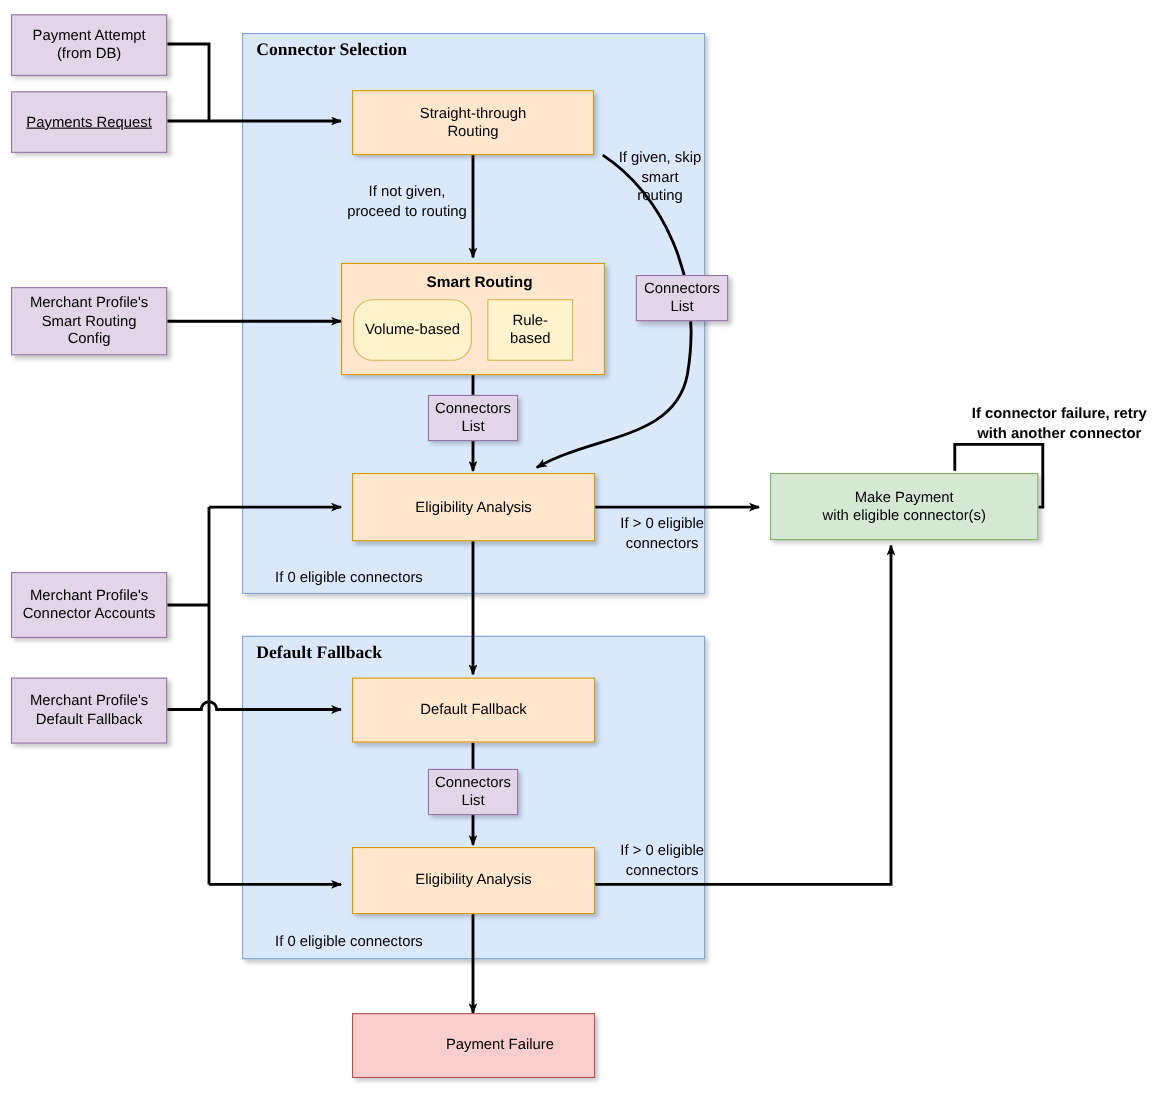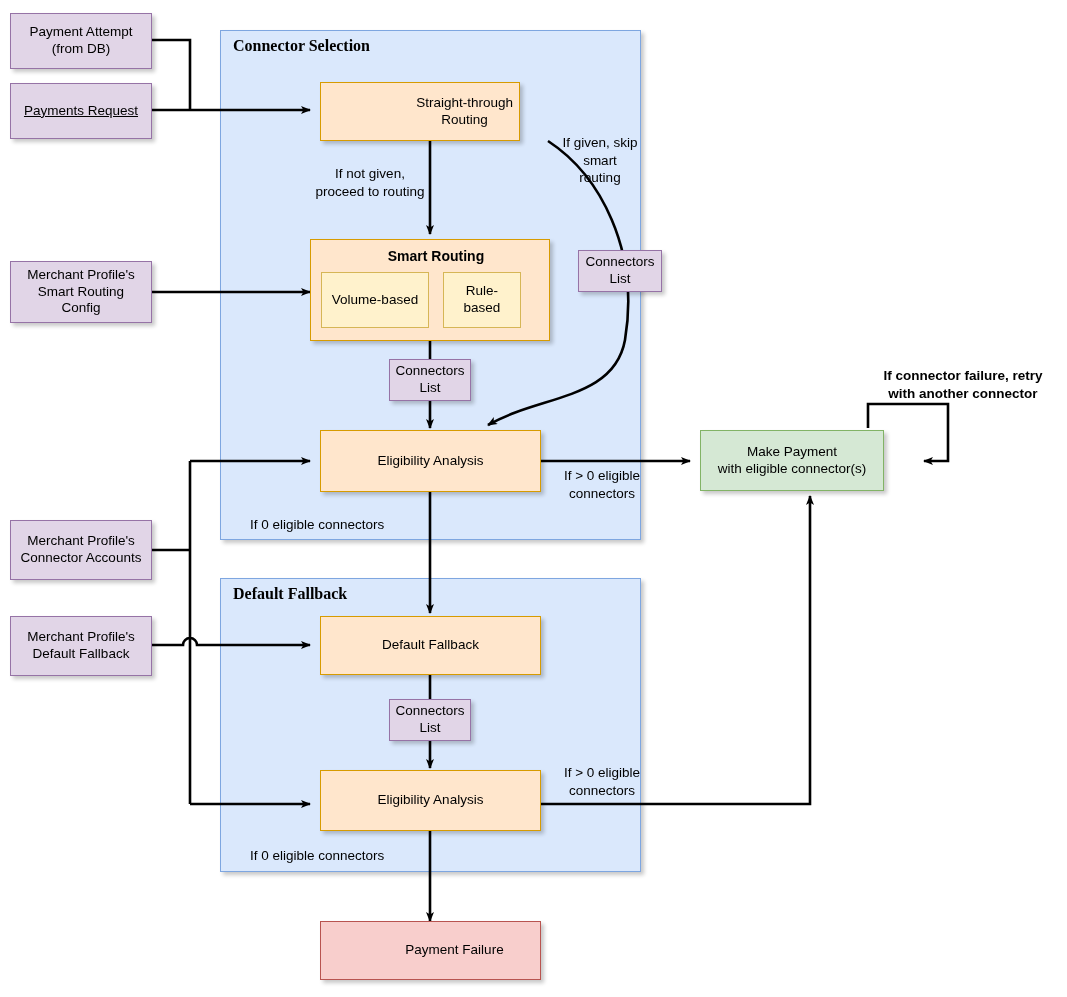--- a/index.html
+++ b/index.html
@@ -100,28 +100,28 @@
   <div class="node data" style="left:10px;top:520px;width:142px;height:60px;">
     <span class="lbl">Merchant Profile's
 Connector Accounts</span>
   </div>
 
   <div class="node data" style="left:10px;top:616px;width:142px;height:60px;">
     <span class="lbl">Merchant Profile's
 Default Fallback</span>
   </div>
 
-  <div class="node proc" style="left:320px;top:82px;width:200px;height:59px;justify-content:flex-end;">
+  <div class="node proc" style="left:320px;top:82px;width:220px;height:59px;">
     <span class="lbl">Straight-through
 Routing</span>
   </div>
 
   <div class="node proc" style="left:310px;top:239px;width:240px;height:102px;display:block;">
     <div class="smart-title">Smart Routing</div>
-    <div class="node sub" style="left:10px;top:32px;width:108px;height:56px;box-shadow:none;">
+    <div class="node sub" style="left:10px;top:32px;width:108px;height:56px;box-shadow:none;border-radius:18px;">
       <span class="lbl">Volume-based</span>
     </div>
     <div class="node sub" style="left:132px;top:32px;width:78px;height:56px;box-shadow:none;">
       <span class="lbl">Rule-based</span>
     </div>
   </div>
 
   <div class="node data" style="left:578px;top:250px;width:84px;height:42px;">
     <span class="lbl">Connectors
 List</span>
@@ -142,21 +142,21 @@
 
   <div class="node data" style="left:389px;top:699px;width:82px;height:42px;">
     <span class="lbl">Connectors
 List</span>
   </div>
 
   <div class="node proc" style="left:320px;top:770px;width:221px;height:61px;">
     <span class="lbl">Eligibility Analysis</span>
   </div>
 
-  <div class="node succ" style="left:700px;top:430px;width:184px;height:61px;">
+  <div class="node succ" style="left:700px;top:430px;width:244px;height:61px;">
     <span class="lbl">Make Payment
 with eligible connector(s)</span>
   </div>
 
   <div class="node fail" style="left:320px;top:921px;width:221px;height:59px;">
     <span class="lbl">Payment Failure</span>
   </div>
 
   <div class="edge-label" style="left:292px;top:165px;width:156px;">If not given,
 proceed to routing</div>

